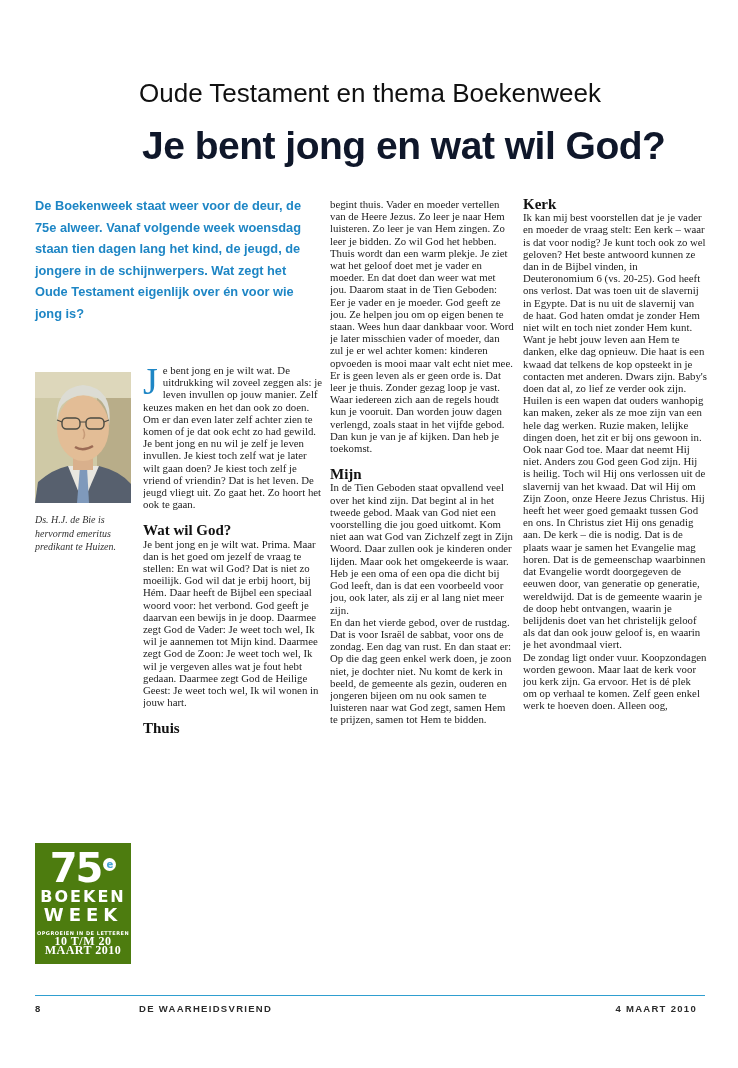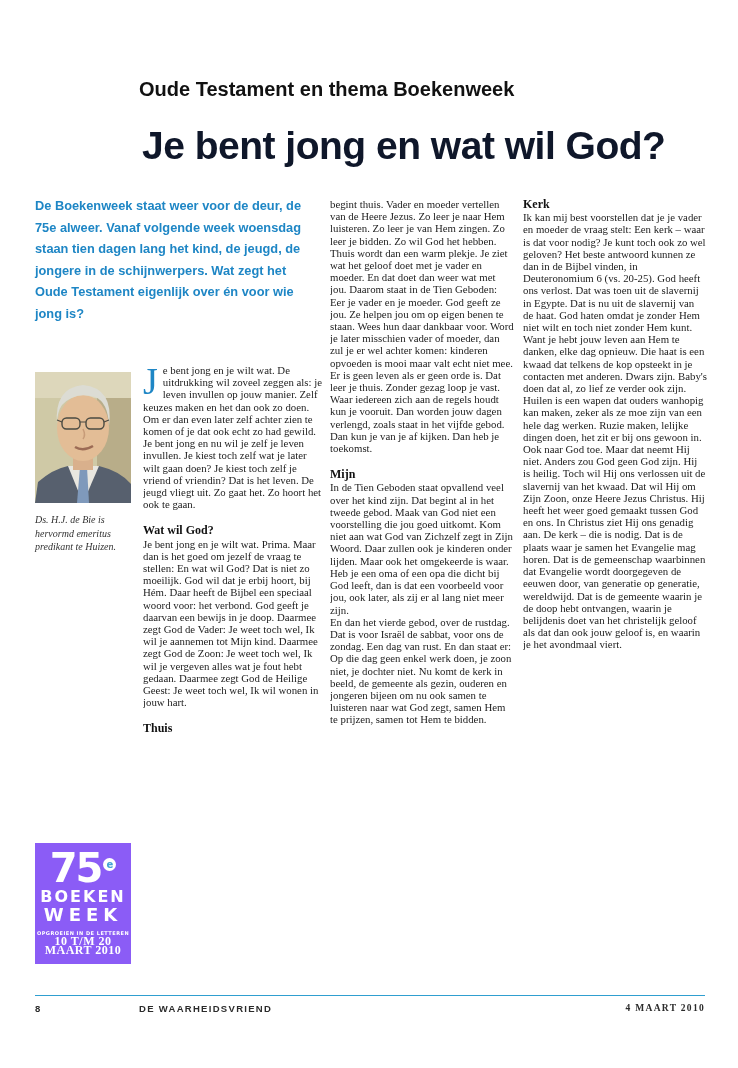--- a/index.html
+++ b/index.html
@@ -2,21 +2,21 @@
 <html lang="nl"><head>
 <meta charset="utf-8">
 <style>
   html,body{margin:0;padding:0;background:#ffffff;}
   .page{
     position:relative;width:738px;height:1068px;background:#ffffff;overflow:hidden;
     font-family:"Liberation Serif",serif;color:#1f1f1f;
   }
   .kicker{
     position:absolute;left:139px;top:78px;
-    font-family:"Liberation Sans",sans-serif;font-weight:700;font-size:20px;
+    font-family:"Liberation Sans",sans-serif;font-weight:400;font-size:26px;
     color:#111;letter-spacing:0;
   }
   .title{
     position:absolute;left:136px;top:118px;margin:6px;
     font-family:"Liberation Sans",sans-serif;font-weight:700;font-size:39px;
     letter-spacing:-0.5px;color:#0f172a;
   }
   .intro{
     position:absolute;left:35px;top:195px;width:284px;
     font-family:"Liberation Sans",sans-serif;font-weight:700;
@@ -24,59 +24,59 @@
   }
   .photo{
     position:absolute;left:35px;top:372px;width:96px;height:131px;overflow:hidden;
   }
   .caption{
     position:absolute;left:35px;top:513px;width:100px;
     font-style:italic;font-size:10px;line-height:13.5px;color:#333;
   }
   .logo{
     position:absolute;left:35px;top:843px;width:96px;height:121px;
-    background:#8b5cf6;color:#fff;text-align:center;
+    background:#4d7c0f;color:#fff;text-align:center;
     font-family:"DejaVu Sans",sans-serif;overflow:hidden;
   }
   .logo-75{margin-top:6px;font-weight:700;font-size:40px;line-height:38px;letter-spacing:-2px;}
   .logo-e{
     display:inline-block;vertical-align:super;
     width:13px;height:13px;border-radius:50%;background:#fff;color:#42a3d5;
     font-size:10px;line-height:13px;font-weight:700;letter-spacing:0;margin-left:2px;
   }
   .logo-boeken{font-weight:700;font-size:16px;line-height:16px;letter-spacing:2px;margin-top:2px;}
   .logo-week{font-weight:700;font-size:18px;line-height:18px;letter-spacing:5px;margin-top:1px;}
   .logo-sub1{font-size:5px;line-height:7px;letter-spacing:0.5px;margin-top:6px;font-weight:700;}
   .logo-sub2{font-size:12px;line-height:9px;letter-spacing:0.5px;font-weight:700;font-family:Liberation Serif, serif;}
   .col{
     position:absolute;font-size:10.8px;line-height:12.2px;color:#222;
     text-align:left;overflow:hidden;
   }
   .col p{margin:0;}
-  .col h3{margin:14px 0 1px 0;font-size:12px;line-height:12.2px;color:#111;}
+  .col h3{margin:14px 0 1px 0;font-size:15px;line-height:12.2px;color:#111;}
   .col1{left:143px;top:364px;width:181px;height:628px;}
   .col2{left:330px;top:198px;width:184px;height:795px;}
   .col3{left:523px;top:198px;width:184px;height:795px;}
   .col3 h3{margin-top:0;}
   .dropcap{
     float:left;color:#1e86c5;font-size:38px;line-height:32px;
     padding:1px 5px 0 0;font-weight:400;
   }
   .footer-rule{
     position:absolute;left:35px;top:995px;width:670px;height:0;
     border-top:1.6px solid #2f9fd0;
   }
   .footer-item{
     position:absolute;top:1003px;
     font-family:"Liberation Sans",sans-serif;font-weight:700;font-size:9.5px;
     letter-spacing:1.3px;color:#2b2b2b;
   }
   .footer-page{left:35px;}
   .footer-pub{left:139px;}
-  .footer-date{right:33px;text-align:right;font-family:Liberation Serif, serif;}
+  .footer-date{right:41px;text-align:right;}
 </style>
 </head>
 <body>
 
 <div class="page">
 
   <div class="kicker">Oude Testament en thema Boekenweek</div>
   <h1 class="title">Je bent jong en wat wil God?</h1>
 
   <div class="intro">De Boekenweek staat weer voor de deur, de 75e alweer. Vanaf volgende week woensdag staan tien dagen lang het kind, de jeugd, de jongere in de schijnwerpers. Wat zegt het Oude Testament eigenlijk over én voor wie jong is?</div>
@@ -120,20 +120,21 @@
     <p>begint thuis. Vader en moeder vertellen van de Heere Jezus. Zo leer je naar Hem luisteren. Zo leer je van Hem zingen. Zo leer je bidden. Zo wil God het hebben. Thuis wordt dan een warm plekje. Je ziet wat het geloof doet met je vader en moeder. En dat doet dan weer wat met jou. Daarom staat in de Tien Geboden: Eer je vader en je moeder. God geeft ze jou. Ze helpen jou om op eigen benen te staan. Wees hun daar dankbaar voor. Word je later misschien vader of moeder, dan zul je er wel achter komen: kinderen opvoeden is mooi maar valt echt niet mee.</p>
     <p>Er is geen leven als er geen orde is. Dat leer je thuis. Zonder gezag loop je vast. Waar iedereen zich aan de regels houdt kun je vooruit. Dan worden jouw dagen verlengd, zoals staat in het vijfde gebod. Dan kun je van je af kijken. Dan heb je toekomst.</p>
     <h3>Mijn</h3>
     <p>In de Tien Geboden staat opvallend veel over het kind zijn. Dat begint al in het tweede gebod. Maak van God niet een voorstelling die jou goed uitkomt. Kom niet aan wat God van Zichzelf zegt in Zijn Woord. Daar zullen ook je kinderen onder lijden. Maar ook het omgekeerde is waar. Heb je een oma of een opa die dicht bij God leeft, dan is dat een voorbeeld voor jou, ook later, als zij er al lang niet meer zijn.</p>
     <p>En dan het vierde gebod, over de rustdag. Dat is voor Israël de sabbat, voor ons de zondag. Een dag van rust. En dan staat er: Op die dag geen enkel werk doen, je zoon niet, je dochter niet. Nu komt de kerk in beeld, de gemeente als gezin, ouderen en jongeren bijeen om nu ook samen te luisteren naar wat God zegt, samen Hem te prijzen, samen tot Hem te bidden.</p>
   </div>
 
   <div class="col col3">
     <h3>Kerk</h3>
     <p>Ik kan mij best voorstellen dat je je vader en moeder de vraag stelt: Een kerk – waar is dat voor nodig? Je kunt toch ook zo wel geloven? Het beste antwoord kunnen ze dan in de Bijbel vinden, in Deuteronomium 6 (vs. 20-25). God heeft ons verlost. Dat was toen uit de slavernij in Egypte. Dat is nu uit de slavernij van de haat. God haten omdat je zonder Hem niet wilt en toch niet zonder Hem kunt. Want je hebt jouw leven aan Hem te danken, elke dag opnieuw. Die haat is een kwaad dat telkens de kop opsteekt in je contacten met anderen. Dwars zijn. Baby's doen dat al, zo lief ze verder ook zijn. Huilen is een wapen dat ouders wanhopig kan maken, zeker als ze moe zijn van een hele dag werken. Ruzie maken, lelijke dingen doen, het zit er bij ons gewoon in. Ook naar God toe. Maar dat neemt Hij niet. Anders zou God geen God zijn. Hij is heilig. Toch wil Hij ons verlossen uit de slavernij van het kwaad. Dat wil Hij om Zijn Zoon, onze Heere Jezus Christus. Hij heeft het weer goed gemaakt tussen God en ons. In Christus ziet Hij ons genadig aan. De kerk – die is nodig. Dat is de plaats waar je samen het Evangelie mag horen. Dat is de gemeenschap waarbinnen dat Evangelie wordt doorgegeven de eeuwen door, van generatie op generatie, wereldwijd. Dat is de gemeente waarin je de doop hebt ontvangen, waarin je belijdenis doet van het christelijk geloof als dat dan ook jouw geloof is, en waarin je het avondmaal viert.</p>
+    <p>De zondag ligt onder vuur. Koopzondagen worden gewoon. Maar laat de kerk voor jou kerk zijn. Ga ervoor. Het is dé plek om op verhaal te komen. Zelf geen enkel werk te hoeven doen. Alleen oog,</p>
   </div>
 
   <div class="footer-rule"></div>
   <div class="footer-item footer-page">8</div>
   <div class="footer-item footer-pub">DE WAARHEIDSVRIEND</div>
   <div class="footer-item footer-date">4 MAART 2010</div>
 
 </div>
 
 </body></html>

